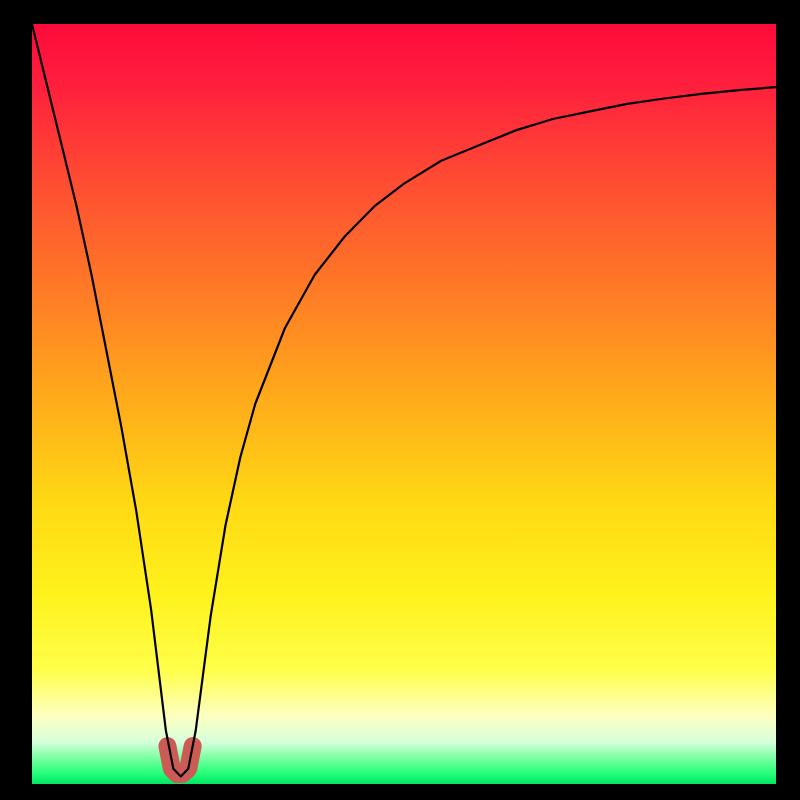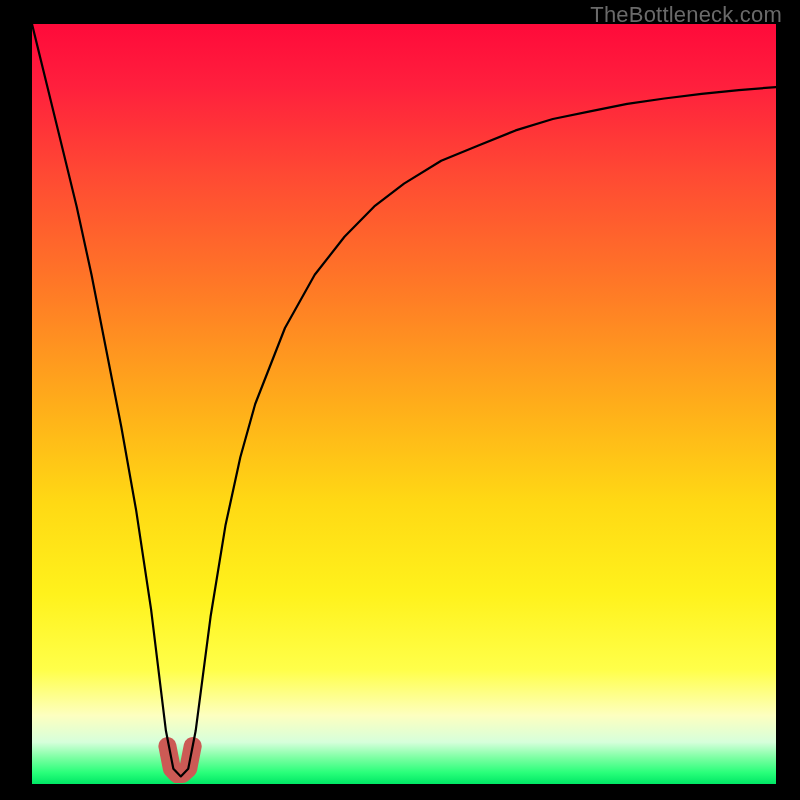--- a/index.html
+++ b/index.html
@@ -57,14 +57,13 @@
             <stop offset="96.5%" stop-color="#7effa4"></stop>
             <stop offset="98.5%" stop-color="#29ff7a"></stop>
             <stop offset="100%" stop-color="#00e765"></stop>
           </linearGradient>
         </defs>
         <rect x="0" y="0" width="744" height="760" fill="url(#bg-grad)"></rect>
         <path d="M135.41 722.00 L139.87 744.80 L145.08 750.12 L150.29 750.12 L156.24 744.80 L160.70 722.00 " fill="none" stroke="#cc5a55" stroke-width="18" stroke-linecap="round" stroke-linejoin="round"></path>
         <path d="M0.00 0.00 L14.88 60.80 L29.76 121.60 L44.64 182.40 L59.52 250.80 L74.40 326.80 L89.28 402.80 L104.16 486.40 L119.04 585.20 L133.92 706.80 L141.36 744.80 L148.80 752.40 L156.24 744.80 L163.68 706.80 L178.56 592.80 L193.44 501.60 L208.32 433.20 L223.20 380.00 L252.96 304.00 L282.72 250.80 L312.48 212.80 L342.24 182.40 L372.00 159.60 L409.20 136.80 L446.40 121.60 L483.60 106.40 L520.80 95.00 L558.00 87.40 L595.20 79.80 L632.40 74.48 L669.60 69.92 L706.80 66.12 L744.00 63.08 " fill="none" stroke="#000000" stroke-width="2.2" stroke-linejoin="round" stroke-linecap="round"></path>
       </svg>
   </div>
-  <div class="watermark">TheBottleneck.com</div>
 </div>
 
 </body></html>

